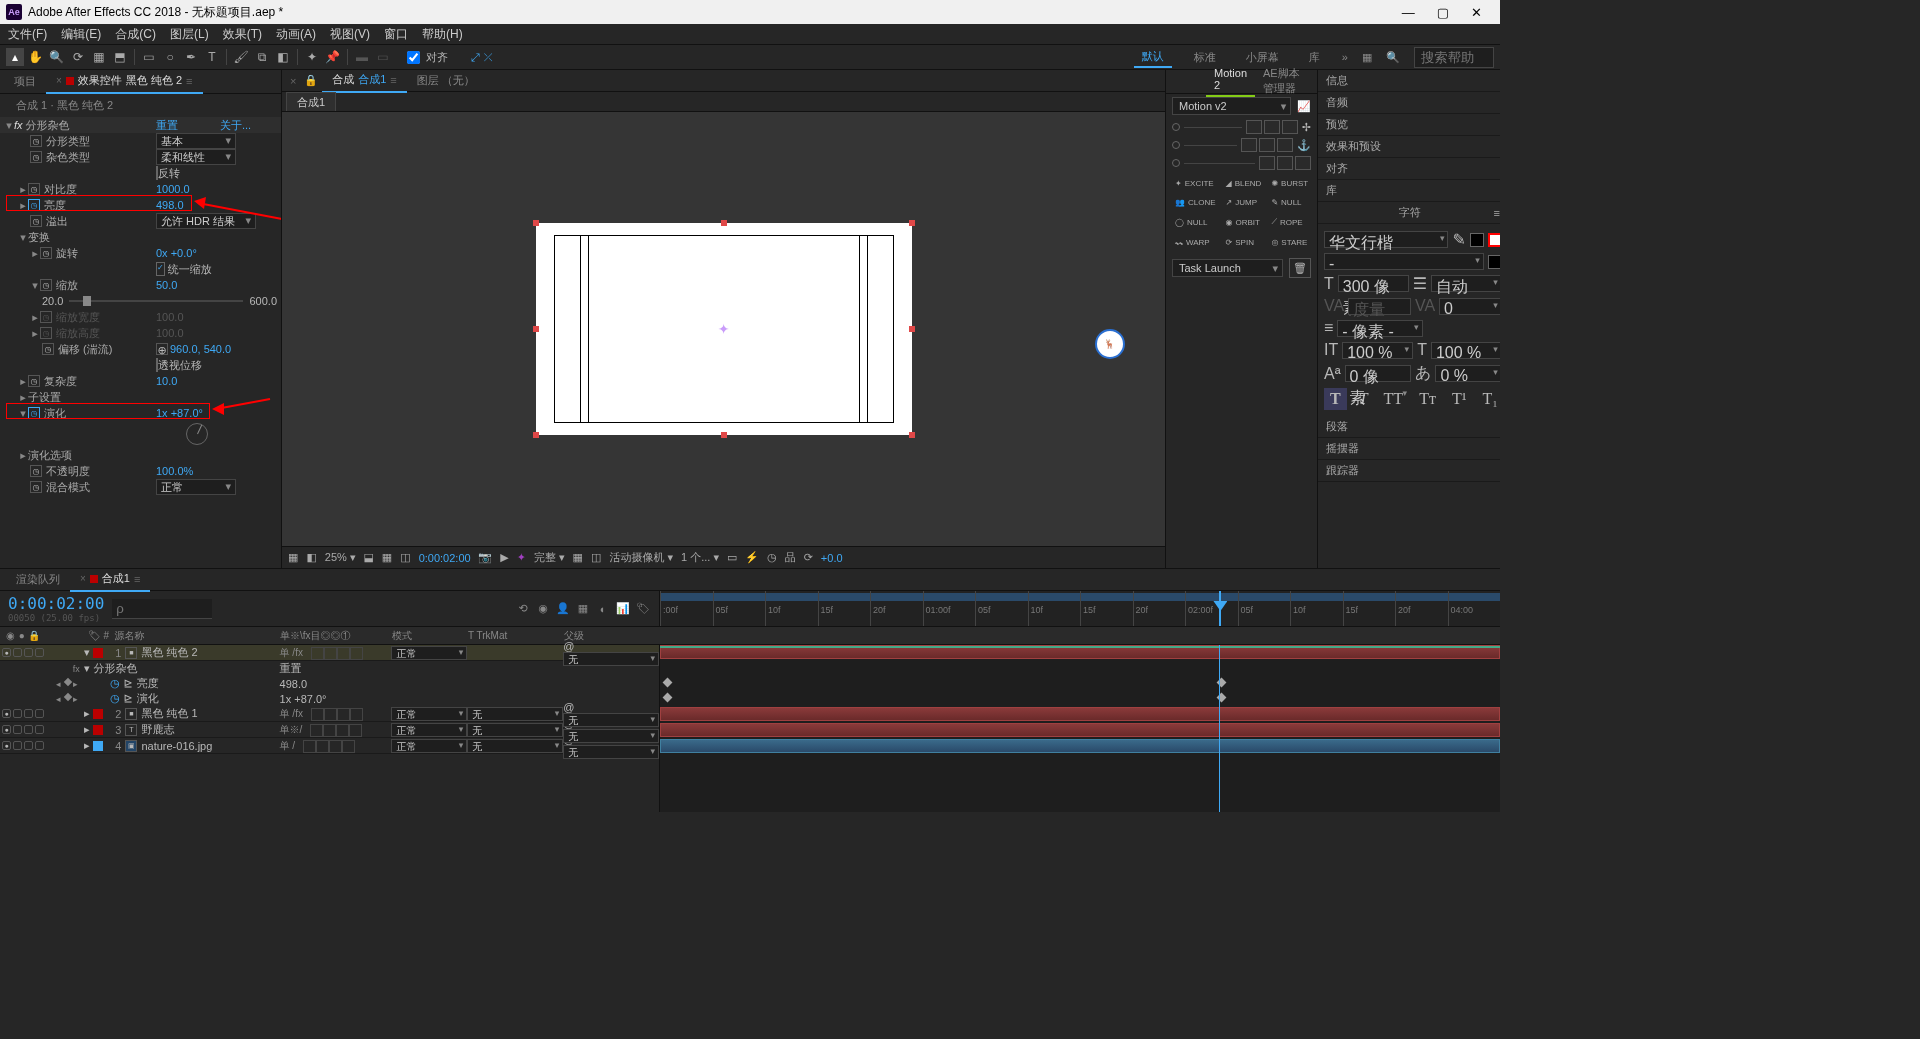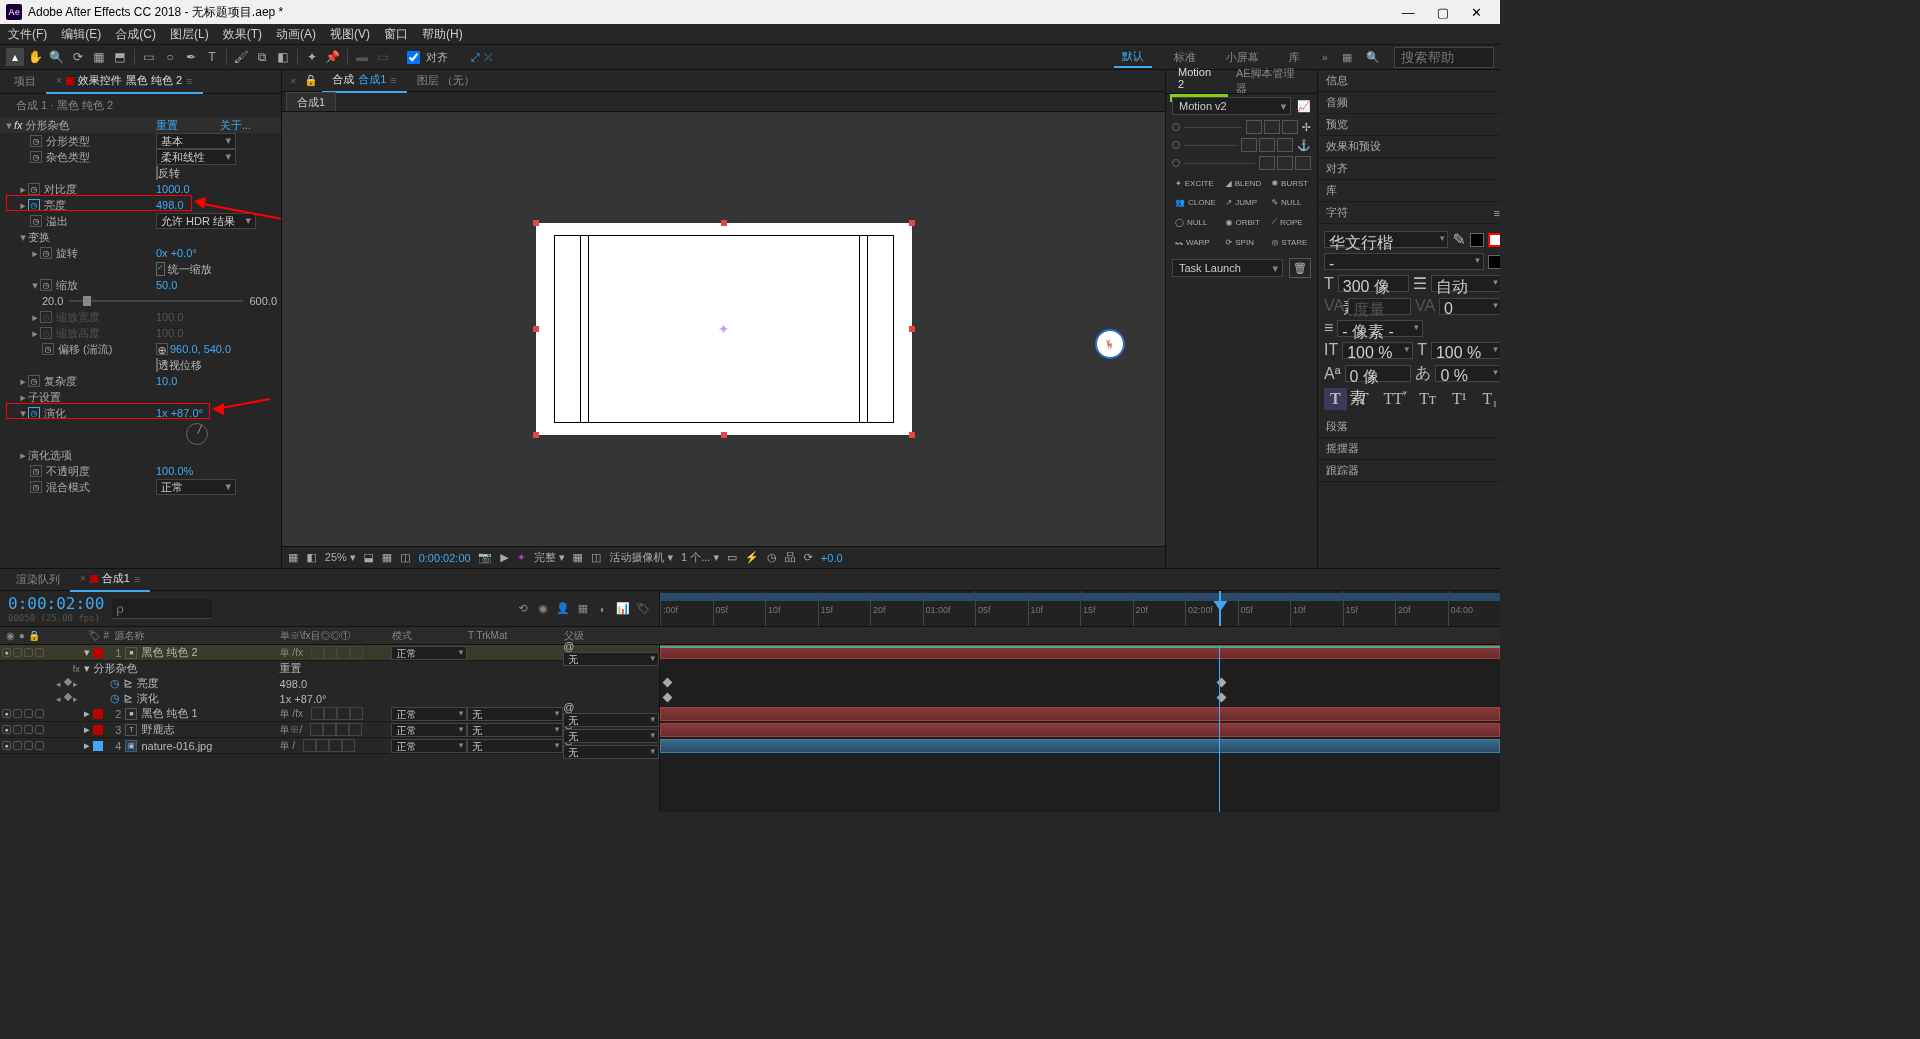--- a/index.html
+++ b/index.html
@@ -9,21 +9,21 @@
 .titlebar .win-btns { margin-left:auto; display:flex; gap:22px; padding-right:12px; font-size:13px; }
 .menubar { height:20px; background:#262626; display:flex; align-items:center; padding:0 8px; gap:14px; font-size:12px; color:#ccc; }
 .toolbar { height:26px; background:#262626; border-top:1px solid #111; border-bottom:1px solid #111; display:flex; align-items:center; padding:0 6px; gap:3px; }
 .tool { width:18px; height:18px; display:flex; align-items:center; justify-content:center; color:#aaa; cursor:pointer; font-size:12px; }
 .tool.sel { background:#454545; color:#fff; }
 .toolbar .sep { width:1px; height:16px; background:#444; margin:0 2px; }
 .toolbar .rbox { margin-left:12px; display:flex; align-items:center; gap:6px; }
 .toolbar .workspace { margin-left:auto; display:flex; align-items:center; gap:14px; color:#888; }
 .toolbar .workspace .ws { padding:2px 8px; cursor:pointer; }
 .toolbar .workspace .ws.active { color:#3fa9f5; border-bottom:2px solid #3fa9f5; }
-.search-box { background:#1e1e1e; border:1px solid #444; padding:2px 6px; width:100px; color:#888; }
+.search-box { background:#1e1e1e; border:1px solid #444; padding:2px 6px; width:80px; color:#888; }
 
 .main { display:flex; height:498px; }
 .left-panel { width:282px; background:#262626; border-right:1px solid #111; display:flex; flex-direction:column; }
 .tabs { display:flex; align-items:center; height:24px; border-bottom:1px solid #111; padding:0 4px; gap:0; }
 .tab { padding:4px 10px; color:#888; cursor:pointer; display:flex; align-items:center; gap:4px; }
 .tab.active { color:#ddd; border-bottom:2px solid #3fa9f5; }
 .tab .x { font-size:10px; color:#666; }
 .tab .swatch { width:8px; height:8px; background:#b00; display:inline-block; }
 .breadcrumb { padding:4px 16px; color:#888; font-size:11px; }
 .effect-list { flex:1; overflow:auto; font-size:11px; }
@@ -58,21 +58,21 @@
 .comp-canvas .safe3 { position:absolute; left:52px; top:12px; right:52px; bottom:12px; border:1px solid #000; }
 .handle { width:6px; height:6px; background:#e04848; position:absolute; }
 .center-cross { position:absolute; left:50%; top:50%; width:16px; height:16px; transform:translate(-50%,-50%); color:#c99cfa; font-size:14px; text-align:center; }
 .view-bar { height:22px; background:#262626; border-top:1px solid #111; display:flex; align-items:center; padding:0 6px; gap:8px; color:#aaa; font-size:11px; }
 .watermark { position:absolute; right:40px; top:50%; width:30px; height:30px; border:2px solid #2a6fd1; border-radius:50%; background:#fff; display:flex; align-items:center; justify-content:center; font-size:9px; color:#000; }
 
 .right-panel { width:334px; background:#262626; display:flex; }
 .rp-a { width:152px; border-right:1px solid #111; display:flex; flex-direction:column; }
 .rp-b { flex:1; display:flex; flex-direction:column; }
 .panel-tab { padding:4px 8px; color:#888; border-bottom:2px solid transparent; cursor:pointer; }
-.panel-tab.active { color:#ddd; border-bottom:8px solid #84cc16; }
+.panel-tab.active { color:#ddd; border-bottom:6px solid #84cc16;margin-left:36px; }
 .panel-row { padding:3px 8px; color:#aaa; border-bottom:1px solid #1a1a1a; cursor:pointer; }
 .mo-row { display:flex; align-items:center; padding:3px 6px; gap:6px; }
 .mo-select { flex:1; background:#1e1e1e; border:1px solid #444; padding:2px 6px; color:#ccc; position:relative; cursor:pointer; }
 .mo-select::after { content:"▾"; position:absolute; right:4px; color:#888; }
 .mo-grid { display:flex; align-items:center; gap:4px; padding:2px 6px; }
 .mo-radio { width:8px; height:8px; border:1px solid #666; border-radius:50%; }
 .mo-line { flex:1; height:1px; background:#444; }
 .mo-btns { display:flex; gap:2px; }
 .mo-btn { width:16px; height:14px; border:1px solid #555; background:#2a2a2a; cursor:pointer; }
 .mo-tools { display:grid; grid-template-columns:repeat(3,1fr); gap:4px; padding:4px 6px; }
@@ -111,21 +111,21 @@
 .layers-left { width:660px; border-right:1px solid #111; }
 .layers-right { flex:1; position:relative; background:#1e1e1e; }
 .layer-row { display:flex; height:16px; align-items:center; font-size:11px; border-bottom:1px solid #1a1a1a; }
 .layer-row.sel { background:#3a3a2a; }
 .lr-a { width:84px; display:flex; align-items:center; gap:2px; padding-left:2px; }
 .lr-dot { width:9px; height:9px; border:1px solid #555; border-radius:2px; display:flex; align-items:center; justify-content:center; font-size:7px; cursor:pointer; }
 .lr-b { width:196px; display:flex; align-items:center; gap:4px; }
 .lr-num { width:14px; text-align:right; color:#888; }
 .lr-color { width:10px; height:10px; }
 .lr-type { width:12px; height:12px; border:1px solid #555; display:flex; align-items:center; justify-content:center; font-size:7px; }
-.lr-c { width:112px; display:flex; align-items:flex-start; gap:8px; font-size:10px; color:#888; }
+.lr-c { width:112px; display:flex; align-items:flex-end; gap:8px; font-size:10px; color:#888; }
 .lr-sws { display:flex; gap:0; }
 .lr-sw { width:13px; height:13px; border:1px solid #444; cursor:pointer; }
 .lr-d,.lr-e,.lr-f { width:76px; }
 .lr-e,.lr-f { width:96px; }
 .lr-dd { background:#1e1e1e; border:1px solid #444; padding:0 14px 0 4px; height:14px; position:relative; color:#ccc; min-width:46px; cursor:pointer; font-size:10px; }
 .lr-dd::after { content:"▾"; position:absolute; right:3px; color:#888; font-size:9px; }
 .prop-row { display:flex; height:15px; align-items:center; font-size:11px; }
 .prop-a { width:84px; display:flex; justify-content:flex-end; padding-right:4px; gap:2px; }
 .kf-dot { width:6px; height:6px; background:#888; transform:rotate(45deg); cursor:pointer; }
 .kf-nav { width:7px; color:#888; cursor:pointer; font-size:9px; }
@@ -477,21 +477,21 @@
         </div>
     </div>
     <div class="rp-b">
       <div class="panel-row">信息</div>
       <div class="panel-row">音频</div>
       <div class="panel-row">预览</div>
       <div class="panel-row">效果和预设</div>
       <div class="panel-row">对齐</div>
       <div class="panel-row">库</div>
       <div class="panel-row" style="display:flex;align-items:center;">
-          <span style="flex:1;">字符</span>
+          <span style="flex:1;text-align:center;">字符</span>
           <span>≡</span>
         </div>
       <div class="char-panel">
         <div class="char-row">
             <div class="char-dd">华文行楷</div>
             <span>✎</span>
             <div class="char-sw" style="background:#000;"></div>
             <div class="char-sw" style="background:#fff;border:2px solid #f00;"></div>
           </div>
         <div class="char-row">

